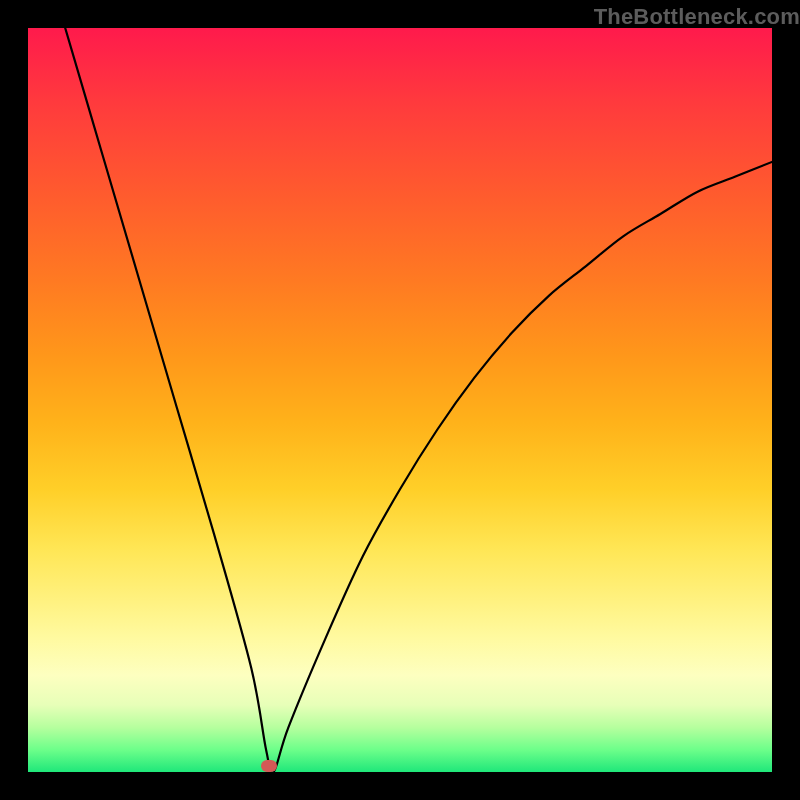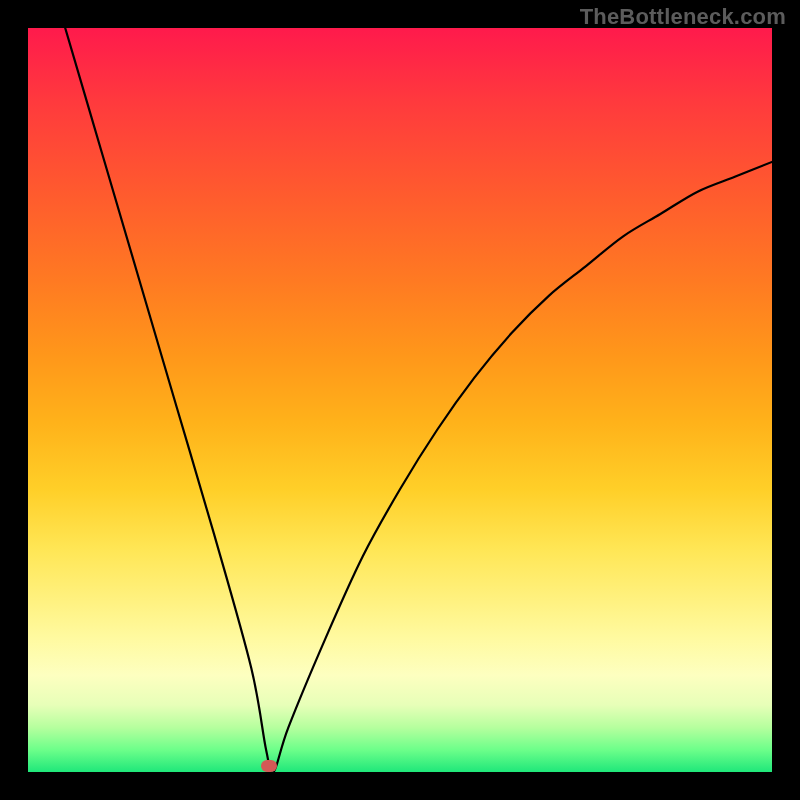--- a/index.html
+++ b/index.html
@@ -13,21 +13,21 @@
   }
   .frame {
     position: relative;
     width: 800px;
     height: 800px;
     background: #000;
   }
   .watermark {
     position: absolute;
     top: 4px;
-    right: 14px;
+    right: 0;
     color: #5c5c5c;
     font-size: 22px;
     font-weight: 600;
     letter-spacing: 0.2px;
     z-index: 3;
   }
   .plot-area {
     position: absolute;
     left: 28px;
     top: 28px;

